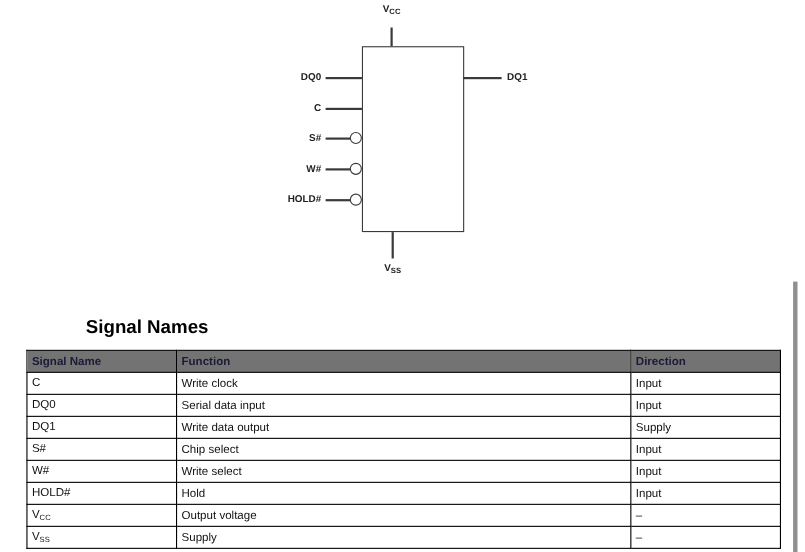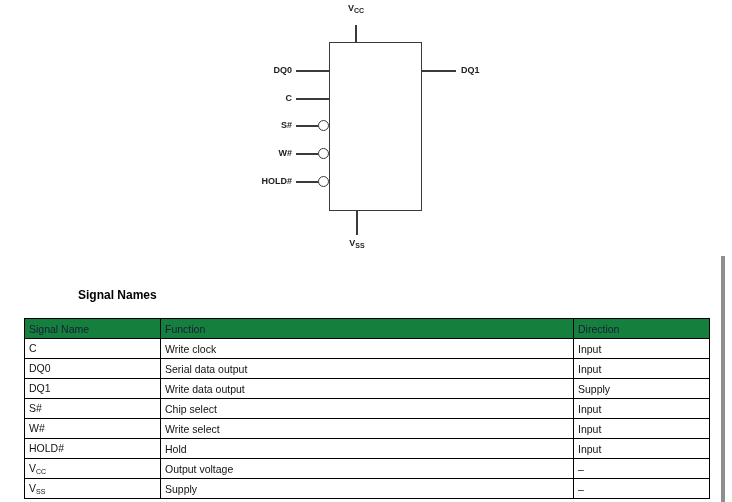--- a/index.html
+++ b/index.html
@@ -45,40 +45,40 @@
   .lp0 { top: 64px; }  .ll0 { left: 296px; top: 70px;  width: 33px; }
   .lp1 { top: 92px; }  .ll1 { left: 296px; top: 98px;  width: 33px; }
   .lp2 { top: 119px; } .ll2 { left: 296px; top: 125px; width: 23px; } .lb2 { left: 318px; top: 120px; }
   .lp3 { top: 147px; } .ll3 { left: 296px; top: 153px; width: 23px; } .lb3 { left: 318px; top: 148px; }
   .lp4 { top: 175px; } .ll4 { left: 296px; top: 181px; width: 23px; } .lb4 { left: 318px; top: 176px; }
   .rp0 { top: 64px; }  .rl0 { left: 421px; top: 70px;  width: 35px; }
 
   
   .section-title {
     position: absolute; left: 78px; top: 288px;
-    font-size: 12px; font-weight: 700; color: #000;
+    font-size: 17px; font-weight: 700; color: #000;
   }
 
   
   table.signals {
     position: absolute; left: 24px; top: 318px;
     border-collapse: collapse; table-layout: fixed;
     font-size: 10.5px; color: #111;
   }
   table.signals col.c1 { width: 136px; }
   table.signals col.c2 { width: 413px; }
   table.signals col.c3 { width: 136px; }
   table.signals th, table.signals td {
     border: 1px solid #000;
     height: 19px; padding: 0 2px 0 4px;
     text-align: left; vertical-align: middle;
     overflow: hidden; white-space: nowrap;
   }
   table.signals th {
-    background: #15803d; color: #1b1b38; font-weight: 400;
+    background: #737373; color: #1b1b38; font-weight: 700;
   }
 
   
   .page-edge {
     position: absolute; left: 721px; top: 256px;
     width: 4px; height: 246px; background: #8f8f8f;
   }
 </style>
 </head>
 <body>
@@ -128,21 +128,21 @@
       <th>Function</th>
       <th>Direction</th>
     </tr>
     <tr>
       <td><span>C</span><sub class="sig-sub"></sub></td>
       <td>Write clock</td>
       <td>Input</td>
     </tr>
     <tr>
       <td><span>DQ0</span><sub class="sig-sub"></sub></td>
-      <td>Serial data output</td>
+      <td>Serial data input</td>
       <td>Input</td>
     </tr>
     <tr>
       <td><span>DQ1</span><sub class="sig-sub"></sub></td>
       <td>Write data output</td>
       <td>Supply</td>
     </tr>
     <tr>
       <td><span>S#</span><sub class="sig-sub"></sub></td>
       <td>Chip select</td>

